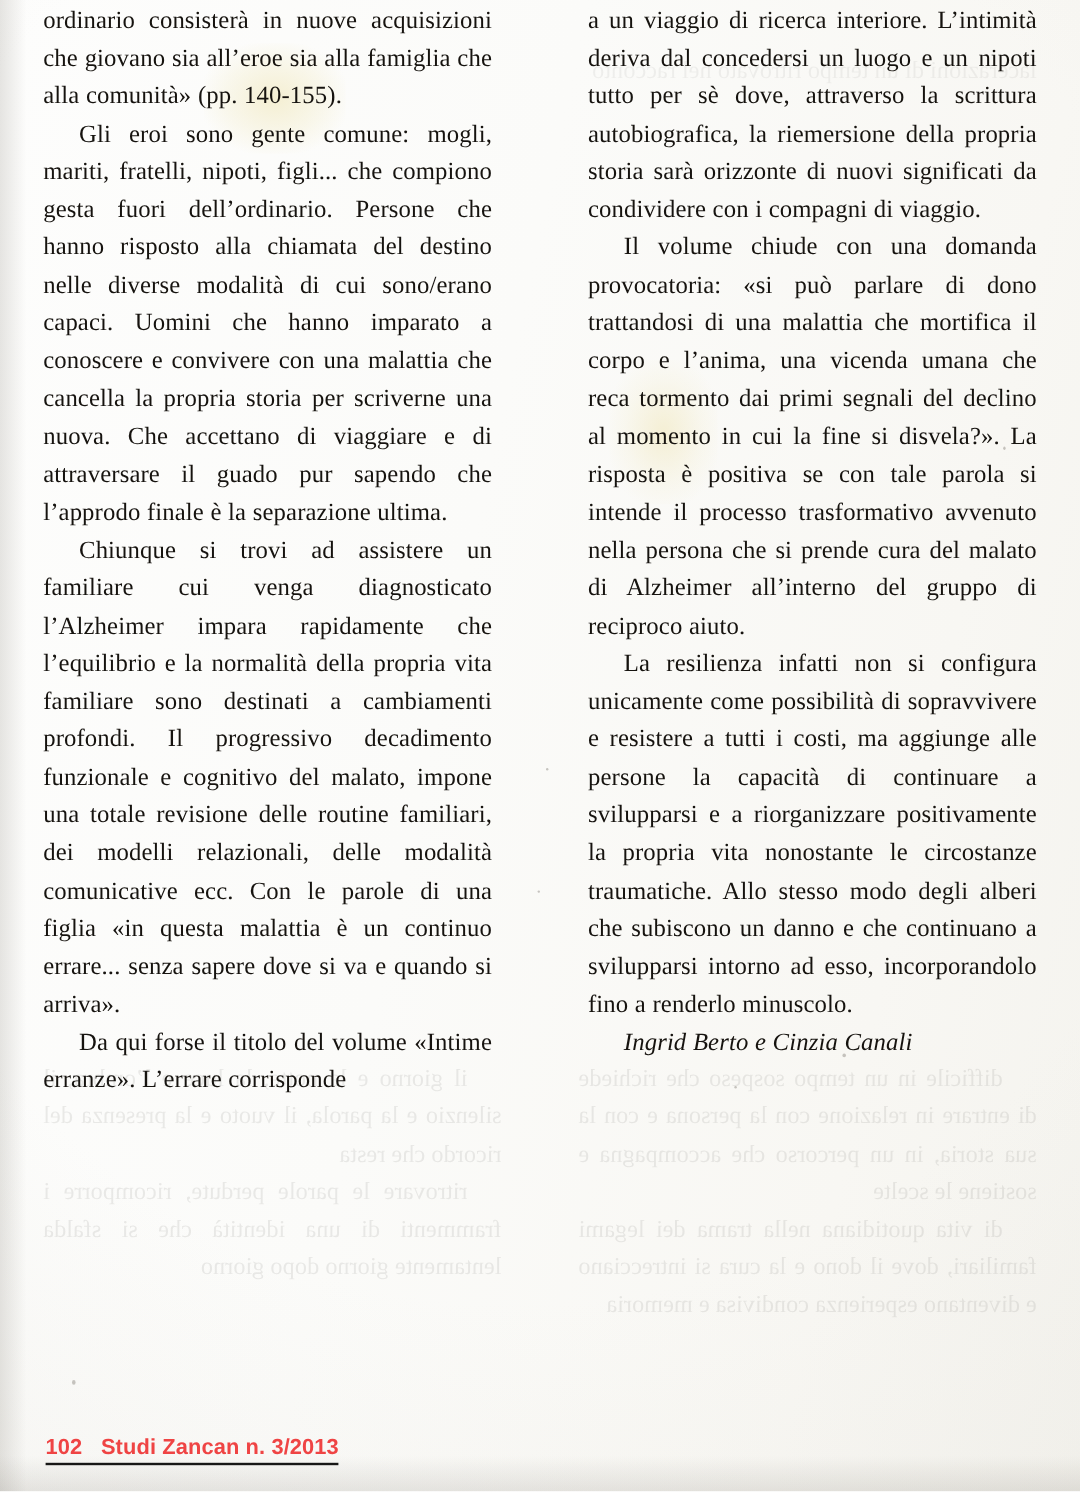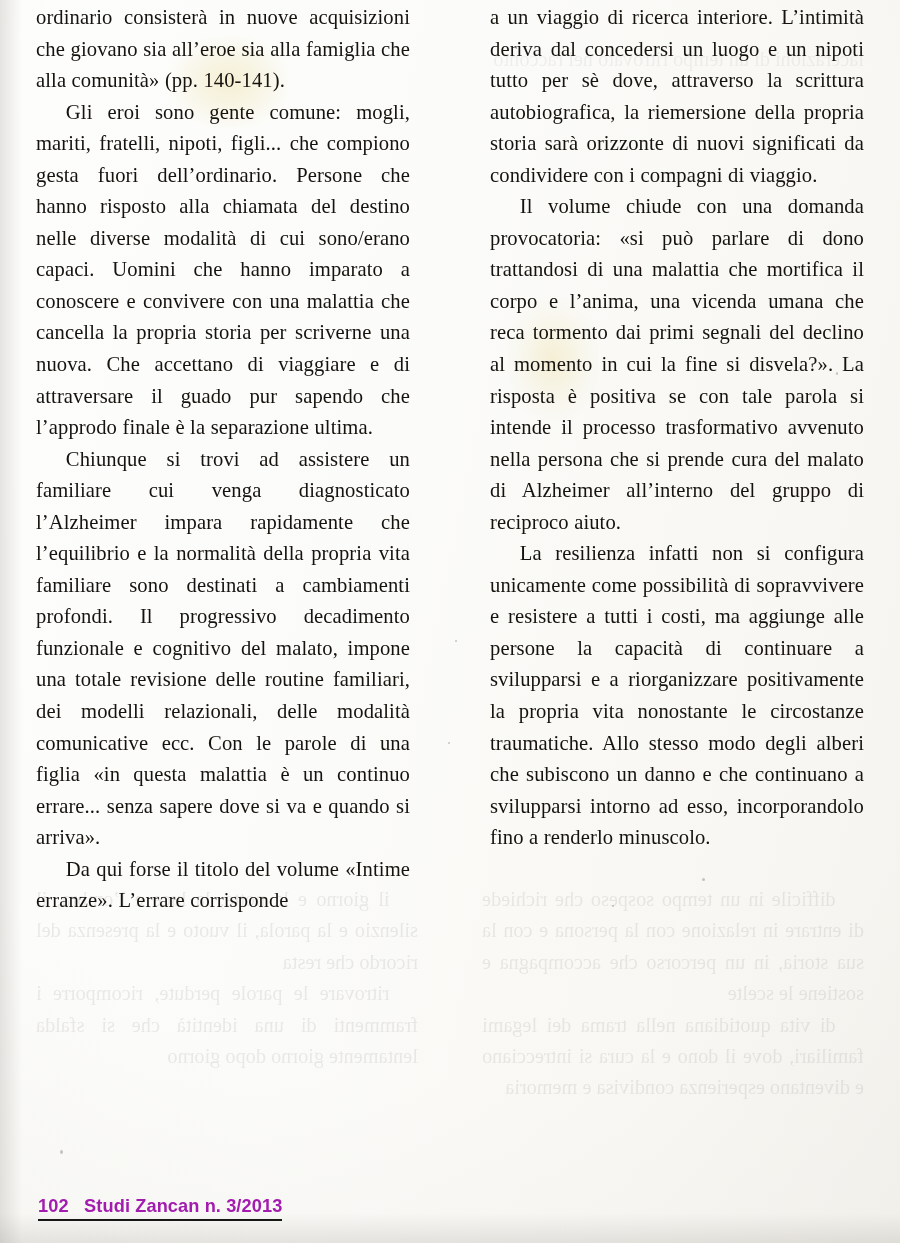--- a/index.html
+++ b/index.html
@@ -145,21 +145,21 @@
 
   
   .footer {
     position: absolute;
     left: 38px;
     top: 1196px;
     font-family: "Liberation Sans", "DejaVu Sans", sans-serif;
     font-weight: bold;
     font-size: 18.2px;
     letter-spacing: 0.1px;
-    color: #a21caf;
+    color: #ef4444;
     border-bottom: 2.4px solid #131313;
     padding-bottom: 2px;
     display: inline-block;
     white-space: pre;
   }
 </style>
 </head>
 <body>
 
 <div class="page">
@@ -168,30 +168,31 @@
   <div class="stain-yellow"></div>
   <div class="stain-yellow-2"></div>
 
   <div class="bleed-top">
     <p>lacerazioni di un tempo ritrovato nel racconto</p>
   </div>
 
   <div class="columns">
 
     <div class="col col-left">
-      <p class="cont">ordinario consisterà in nuove acquisizioni che giovano sia all’eroe sia alla famiglia che alla comunità» (pp. 140-141).</p>
+      <p class="cont">ordinario consisterà in nuove acquisizioni che giovano sia all’eroe sia alla famiglia che alla comunità» (pp. 140-155).</p>
       <p>Gli eroi sono gente comune: mogli, mariti, fratelli, nipoti, figli... che compiono gesta fuori dell’ordinario. Persone che hanno risposto alla chiamata del destino nelle diverse modalità di cui sono/erano capaci. Uomini che hanno imparato a conoscere e convivere con una malattia che cancella la propria storia per scriverne una nuova. Che accettano di viaggiare e di attraversare il guado pur sapendo che l’approdo finale è la separazione ultima.</p>
       <p>Chiunque si trovi ad assistere un familiare cui venga diagnosticato l’Alzheimer impara rapidamente che l’equilibrio e la normalità della propria vita familiare sono destinati a cambiamenti profondi. Il progressivo decadimento funzionale e cognitivo del malato, impone una totale revisione delle routine familiari, dei modelli relazionali, delle modalità comunicative ecc. Con le parole di una figlia «in questa malattia è un continuo errare... senza sapere dove si va e quando si arriva».</p>
       <p class="last-flush">Da qui forse il titolo del volume «Intime erranze». L’errare corrisponde</p>
     </div>
 
     <div class="col col-right">
       <p class="cont">a un viaggio di ricerca interiore. L’intimità deriva dal concedersi un luogo e un nipoti tutto per sè dove, attraverso la scrittura autobiografica, la riemersione della propria storia sarà orizzonte di nuovi significati da condividere con i compagni di viaggio.</p>
       <p>Il volume chiude con una domanda provocatoria: «si può parlare di dono trattandosi di una malattia che mortifica il corpo e l’anima, una vicenda umana che reca tormento dai primi segnali del declino al momento in cui la fine si disvela?». La risposta è positiva se con tale parola si intende il processo trasformativo avvenuto nella persona che si prende cura del malato di Alzheimer all’interno del gruppo di reciproco aiuto.</p>
       <p class="last-flush">La resilienza infatti non si configura unicamente come possibilità di sopravvivere e resistere a tutti i costi, ma aggiunge alle persone la capacità di continuare a svilupparsi e a riorganizzare positivamente la propria vita nonostante le circostanze traumatiche. Allo stesso modo degli alberi che subiscono un danno e che continuano a svilupparsi intorno ad esso, incorporandolo fino a renderlo minuscolo.</p>
+      <p class="signature">Ingrid Berto e Cinzia Canali</p>
     </div>
 
   </div>
 
   <div class="bleed">
     <p>difficile in un tempo sospeso che richiede di entrare in relazione con la persona e con la sua storia, in un percorso che accompagna e sostiene le scelte</p>
     <p>di vita quotidiana nella trama dei legami familiari, dove il dono e la cura si intrecciano e diventano esperienza condivisa e memoria</p>
     <p>il giorno e la notte, la luce e l’ombra, il silenzio e la parola, il vuoto e la presenza del ricordo che resta</p>
     <p>ritrovare le parole perdute, ricomporre i frammenti di una identità che si sfalda lentamente giorno dopo giorno</p>
   </div>

